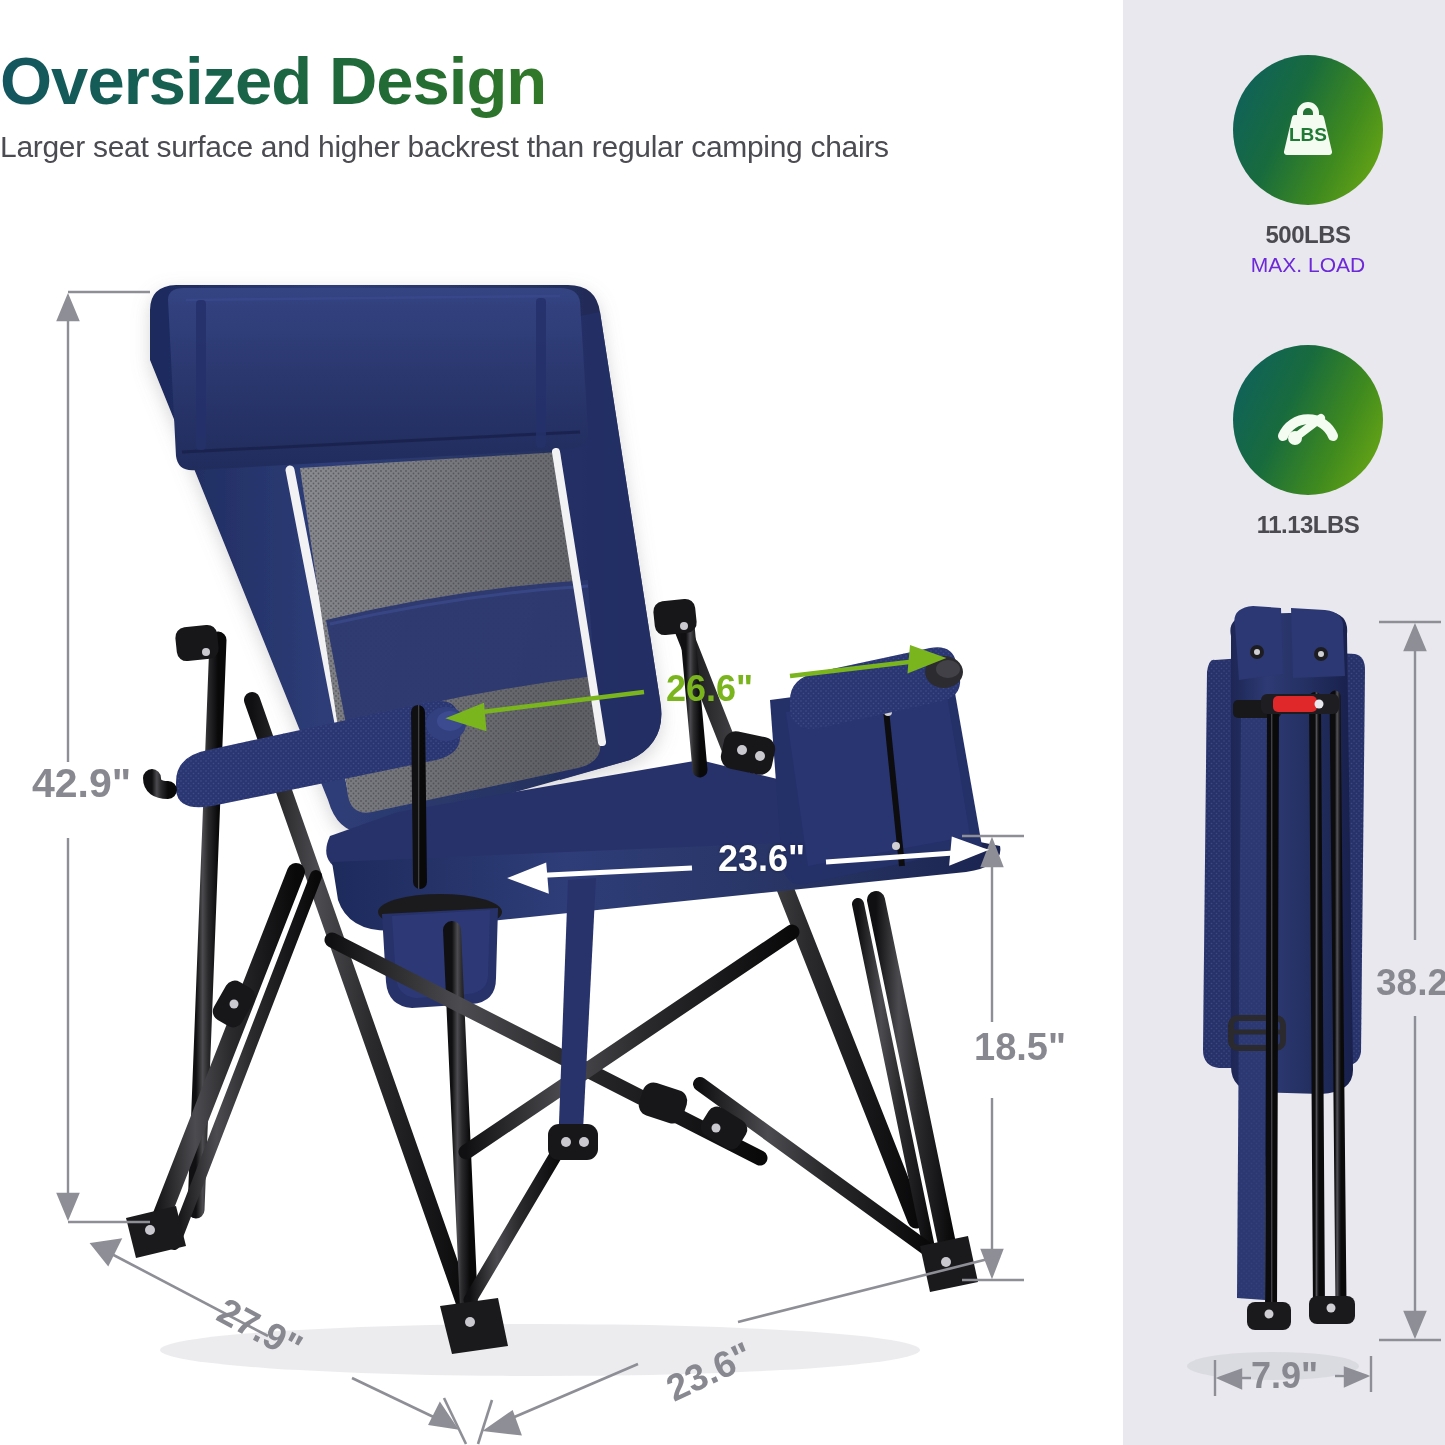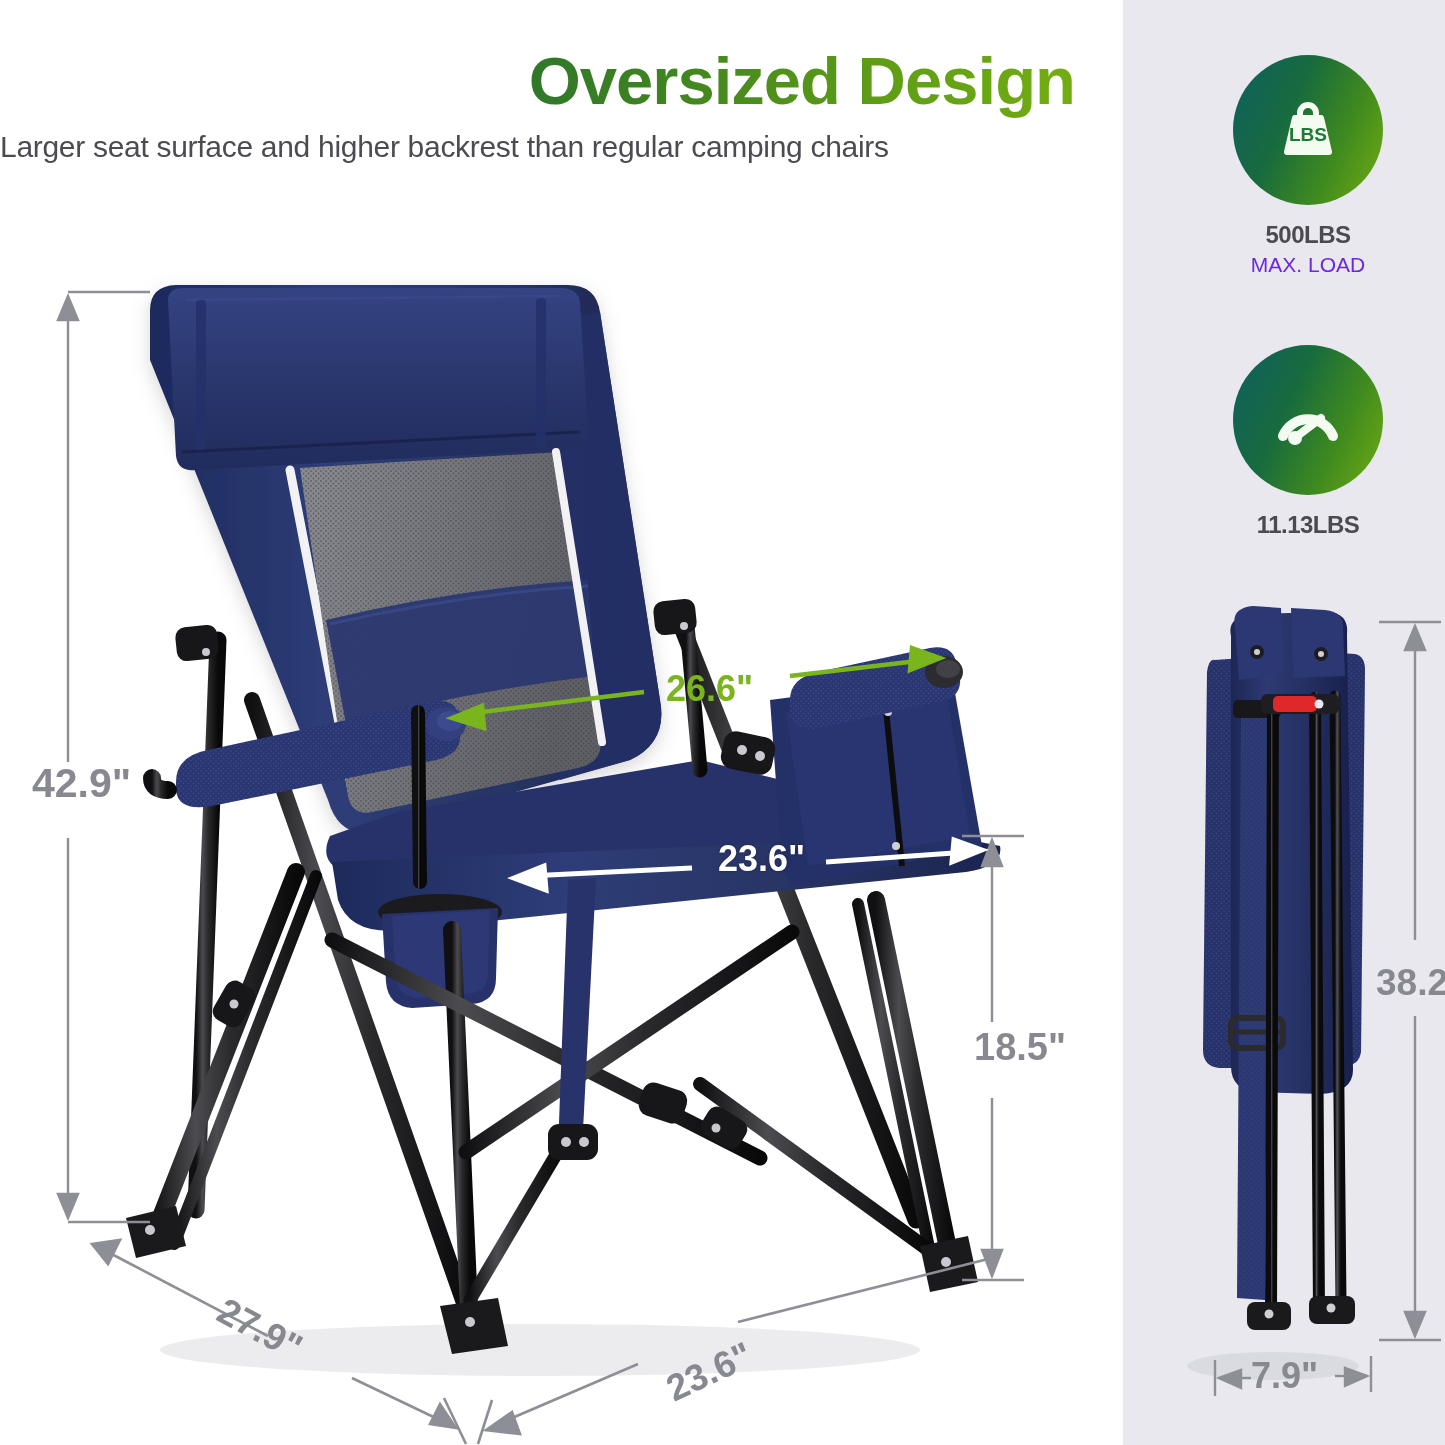--- a/index.html
+++ b/index.html
@@ -24,21 +24,21 @@
     background:linear-gradient(115deg,#0d5f63 0%,#186b3d 38%,#3f8a1f 68%,#75ae12 100%);
   }
   .badge .circle svg { position:absolute; left:50%; top:50%; transform:translate(-50%,-50%); }
   .badge .value {
     font-size:24px; font-weight:bold; color:#4a4a50; margin-top:16px; letter-spacing:-0.5px;
   }
   .badge .caption { font-size:21px; color:#6d28d9; margin-top:4px; }
 
   
   .title {
-    position:absolute; left:0; top:42px; width:1075px; text-align:right;
+    position:absolute; left:0; top:42px; width:1075px; text-align:left;
     font-size:67px; font-weight:bold; letter-spacing:-1px;
     background:linear-gradient(90deg,#13565f 0%,#17614f 18%,#236c33 38%,#3f8420 62%,#5e9d16 82%,#74ad12 100%);
     -webkit-background-clip:text; background-clip:text; color:transparent;
     -webkit-text-fill-color:transparent;
   }
   .subtitle {
     position:absolute; left:0; top:130px; width:1075px; text-align:left;
     font-size:30px; color:#4b4b52; letter-spacing:-0.3px;
   }
 

